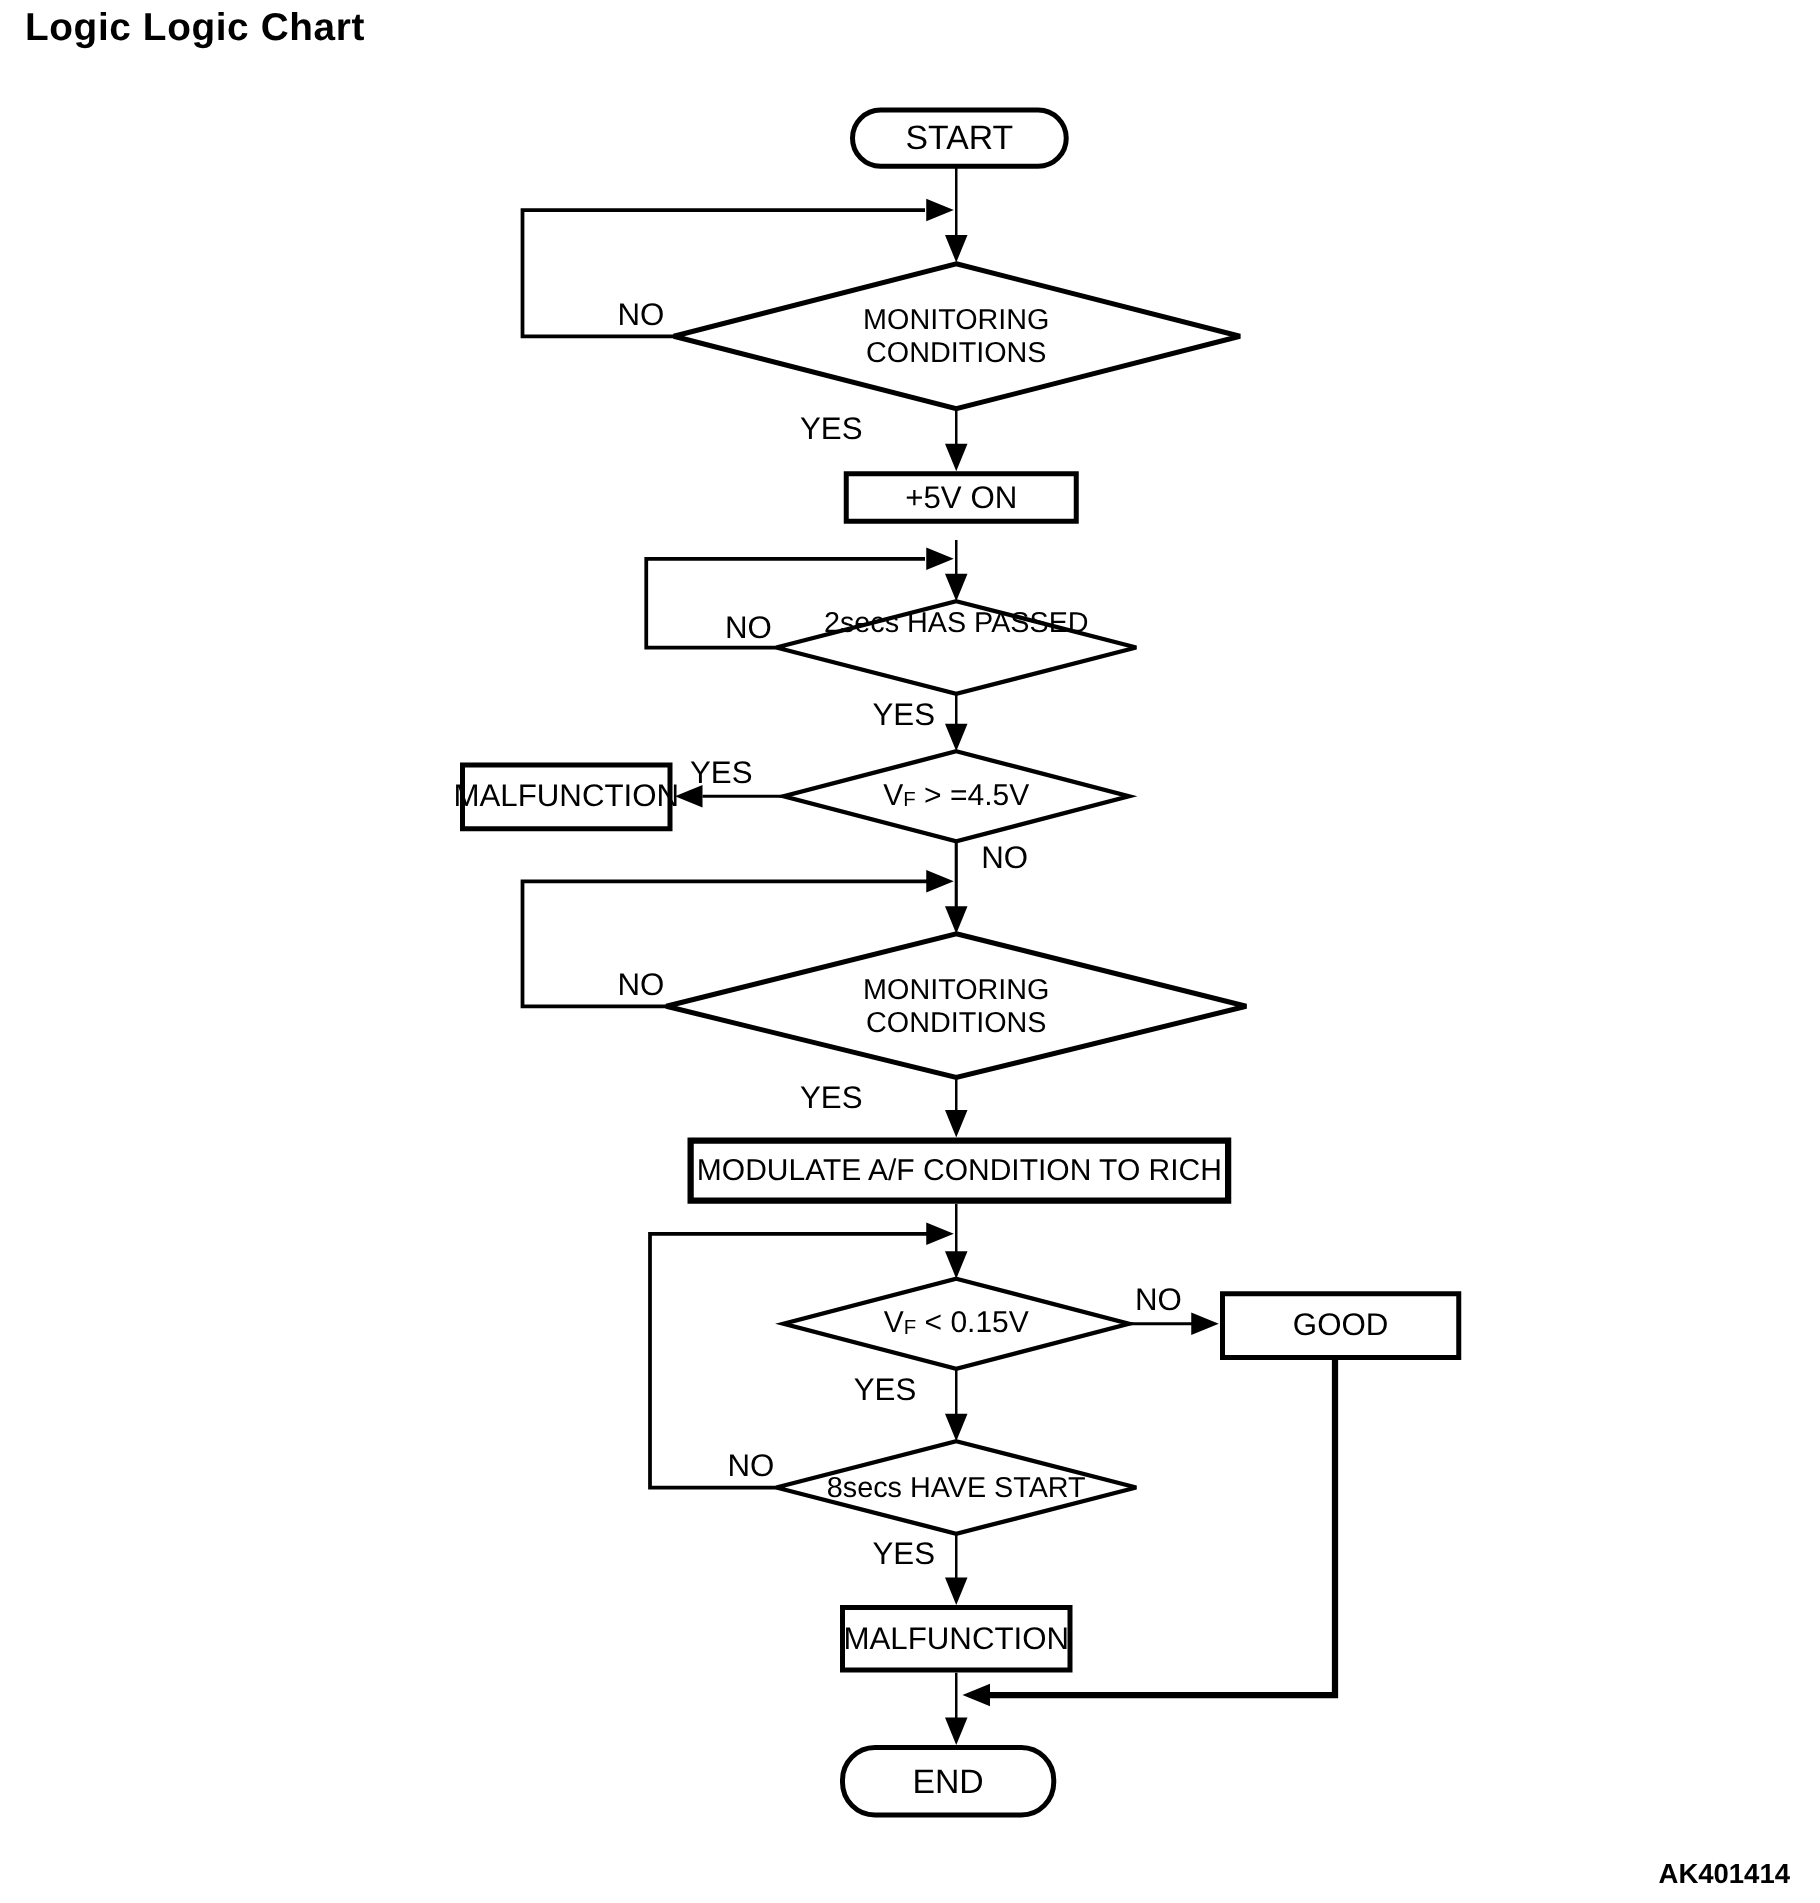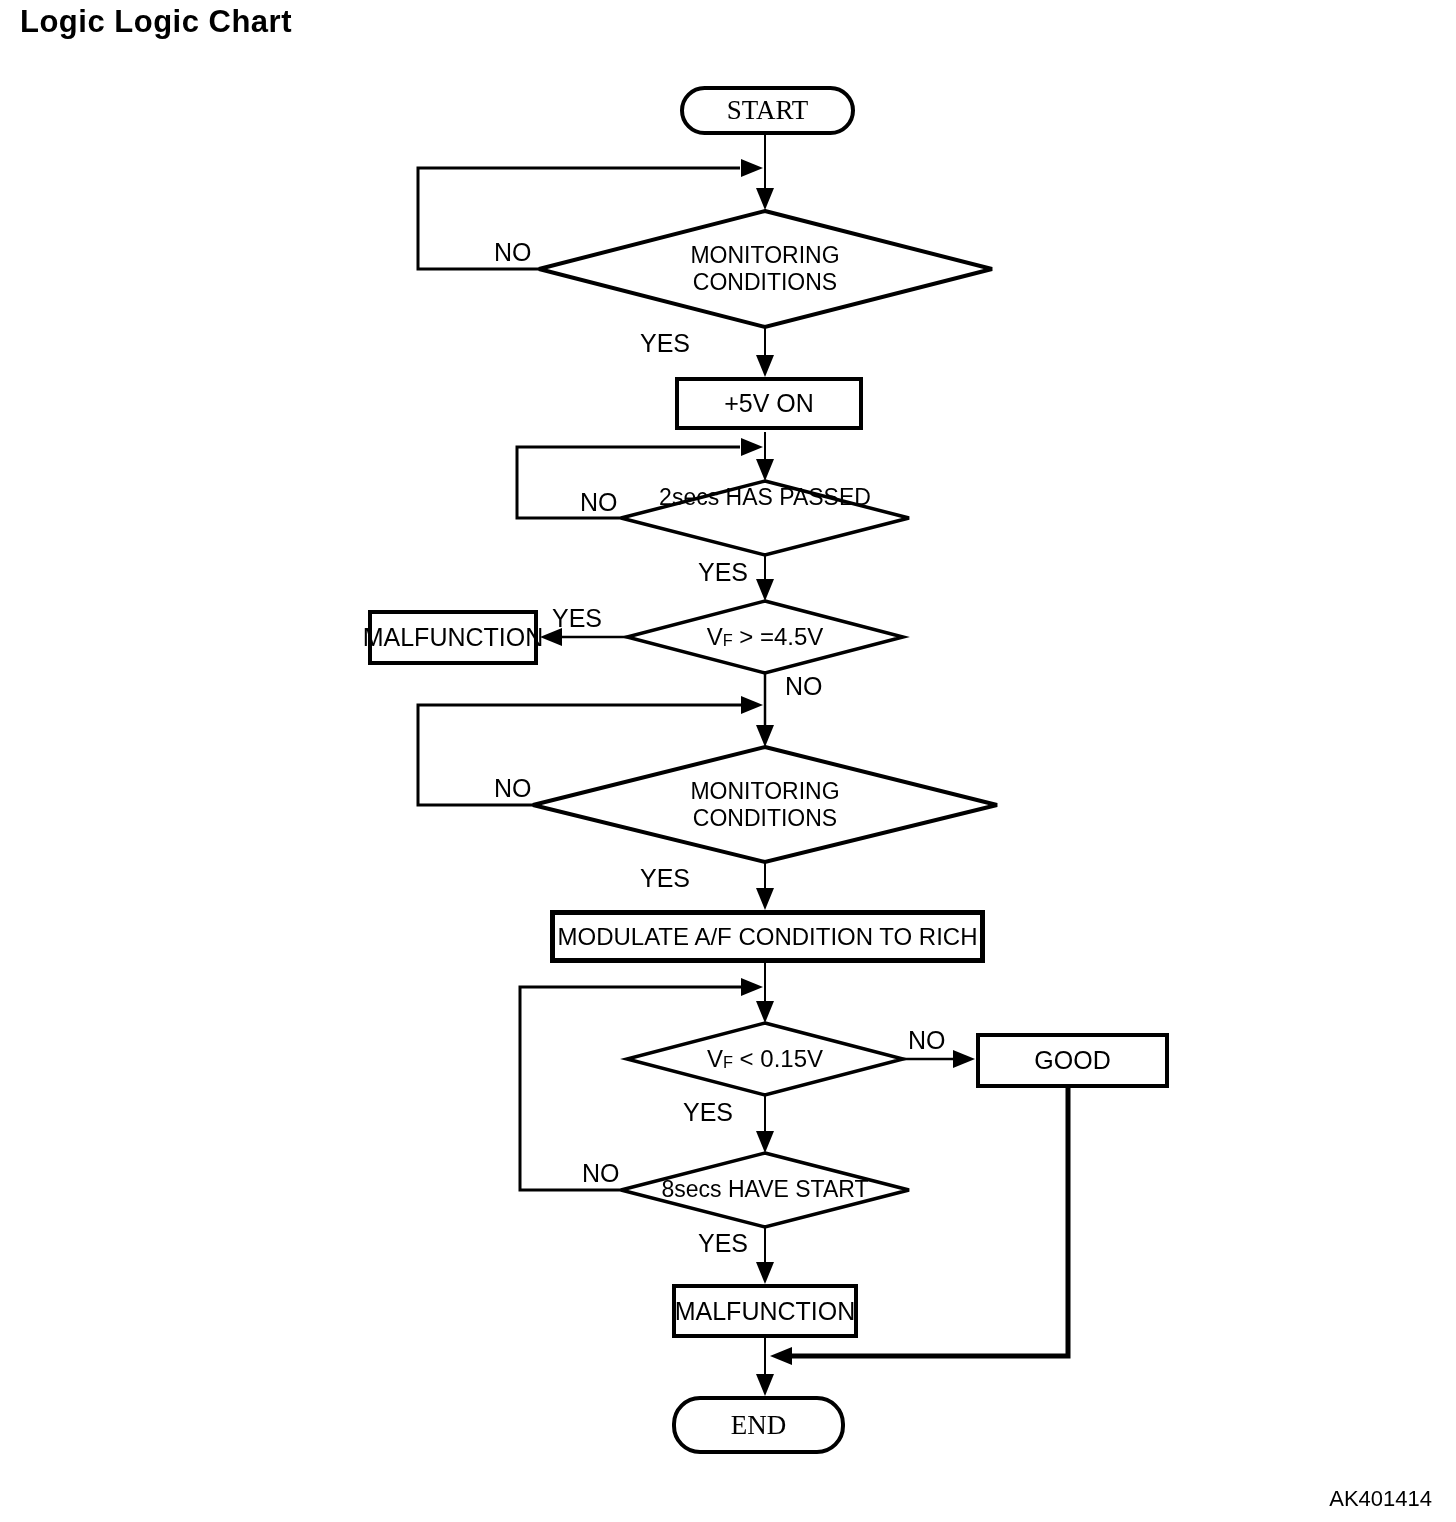--- a/index.html
+++ b/index.html
@@ -22,21 +22,21 @@
     top: 4px;
     font-size: 31px;
     font-weight: bold;
     letter-spacing: 0.5px;
   }
   #figure-code {
     position: absolute;
     right: 24px;
     top: 1486px;
     font-size: 22px;
-    font-weight: normal;
+    font-weight: bold;
   }
   svg.flow-lines {
     position: absolute;
     left: 0;
     top: 0;
     width: 1456px;
     height: 1522px;
   }
   .node-box {
     position: absolute;
@@ -45,21 +45,20 @@
     background: #fff;
     display: flex;
     align-items: center;
     justify-content: center;
     font-size: 25px;
     white-space: nowrap;
   }
   .terminal {
     border-radius: 28px;
     font-size: 27px;
-    font-family: Liberation Serif, serif;
   }
   .thickbox {
     border-width: 5px;
   }
   .diamond-label {
     position: absolute;
     transform: translate(-50%, -50%);
     text-align: center;
     font-size: 23px;
     line-height: 1.18;
@@ -147,21 +146,21 @@
       <polygon points="765,1284 756,1262 774,1262"></polygon>
       <polygon points="770,1356 792,1347 792,1365"></polygon>
       <polygon points="765,1396 756,1374 774,1374"></polygon>
     </g>
   </svg>
 
   <div class="node-box terminal" style="left:680px; top:86px; width:175px; height:49px;">
     <span>START</span>
   </div>
 
-  <div class="node-box" style="left:675px; top:377px; width:188px; height:53px;">
+  <div class="node-box" style="left:675px; top:377px; width:188px; height:42px;">
     <span>+5V ON</span>
   </div>
 
   <div class="node-box" style="left:368px; top:610px; width:170px; height:55px;">
     <span>MALFUNCTION</span>
   </div>
 
   <div class="node-box" style="left:976px; top:1033px; width:193px; height:55px;">
     <span>GOOD</span>
   </div>

